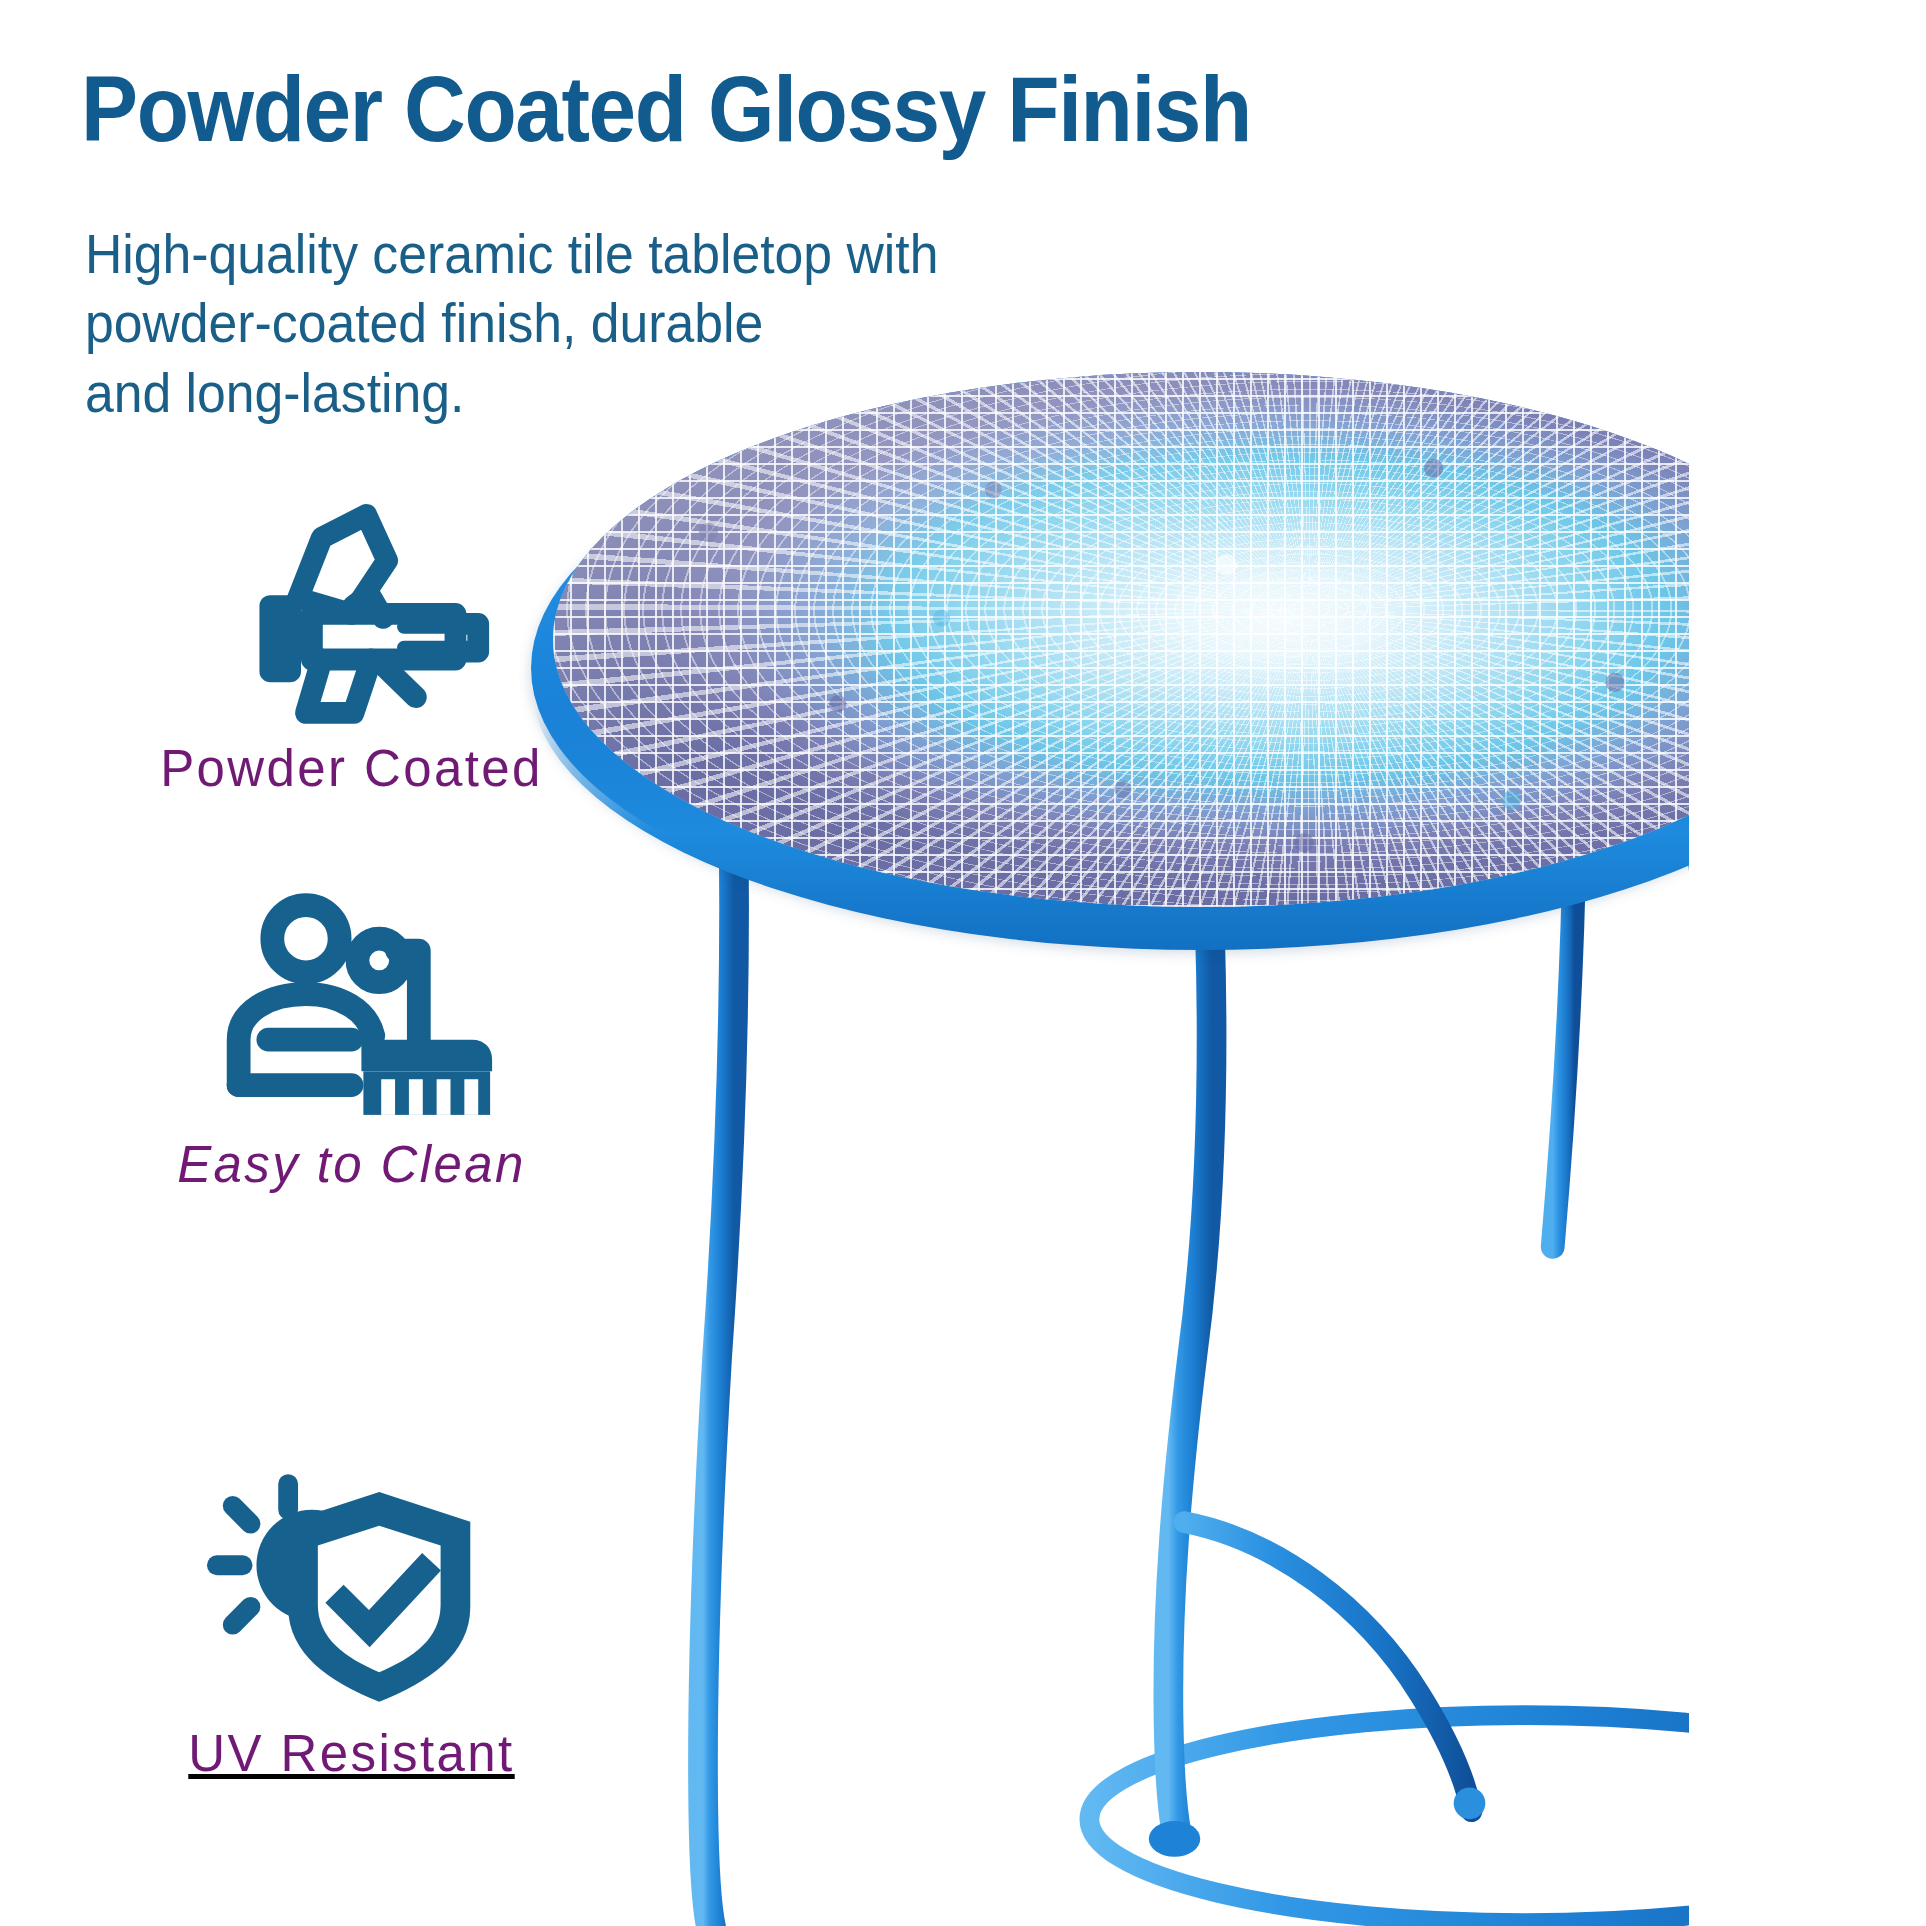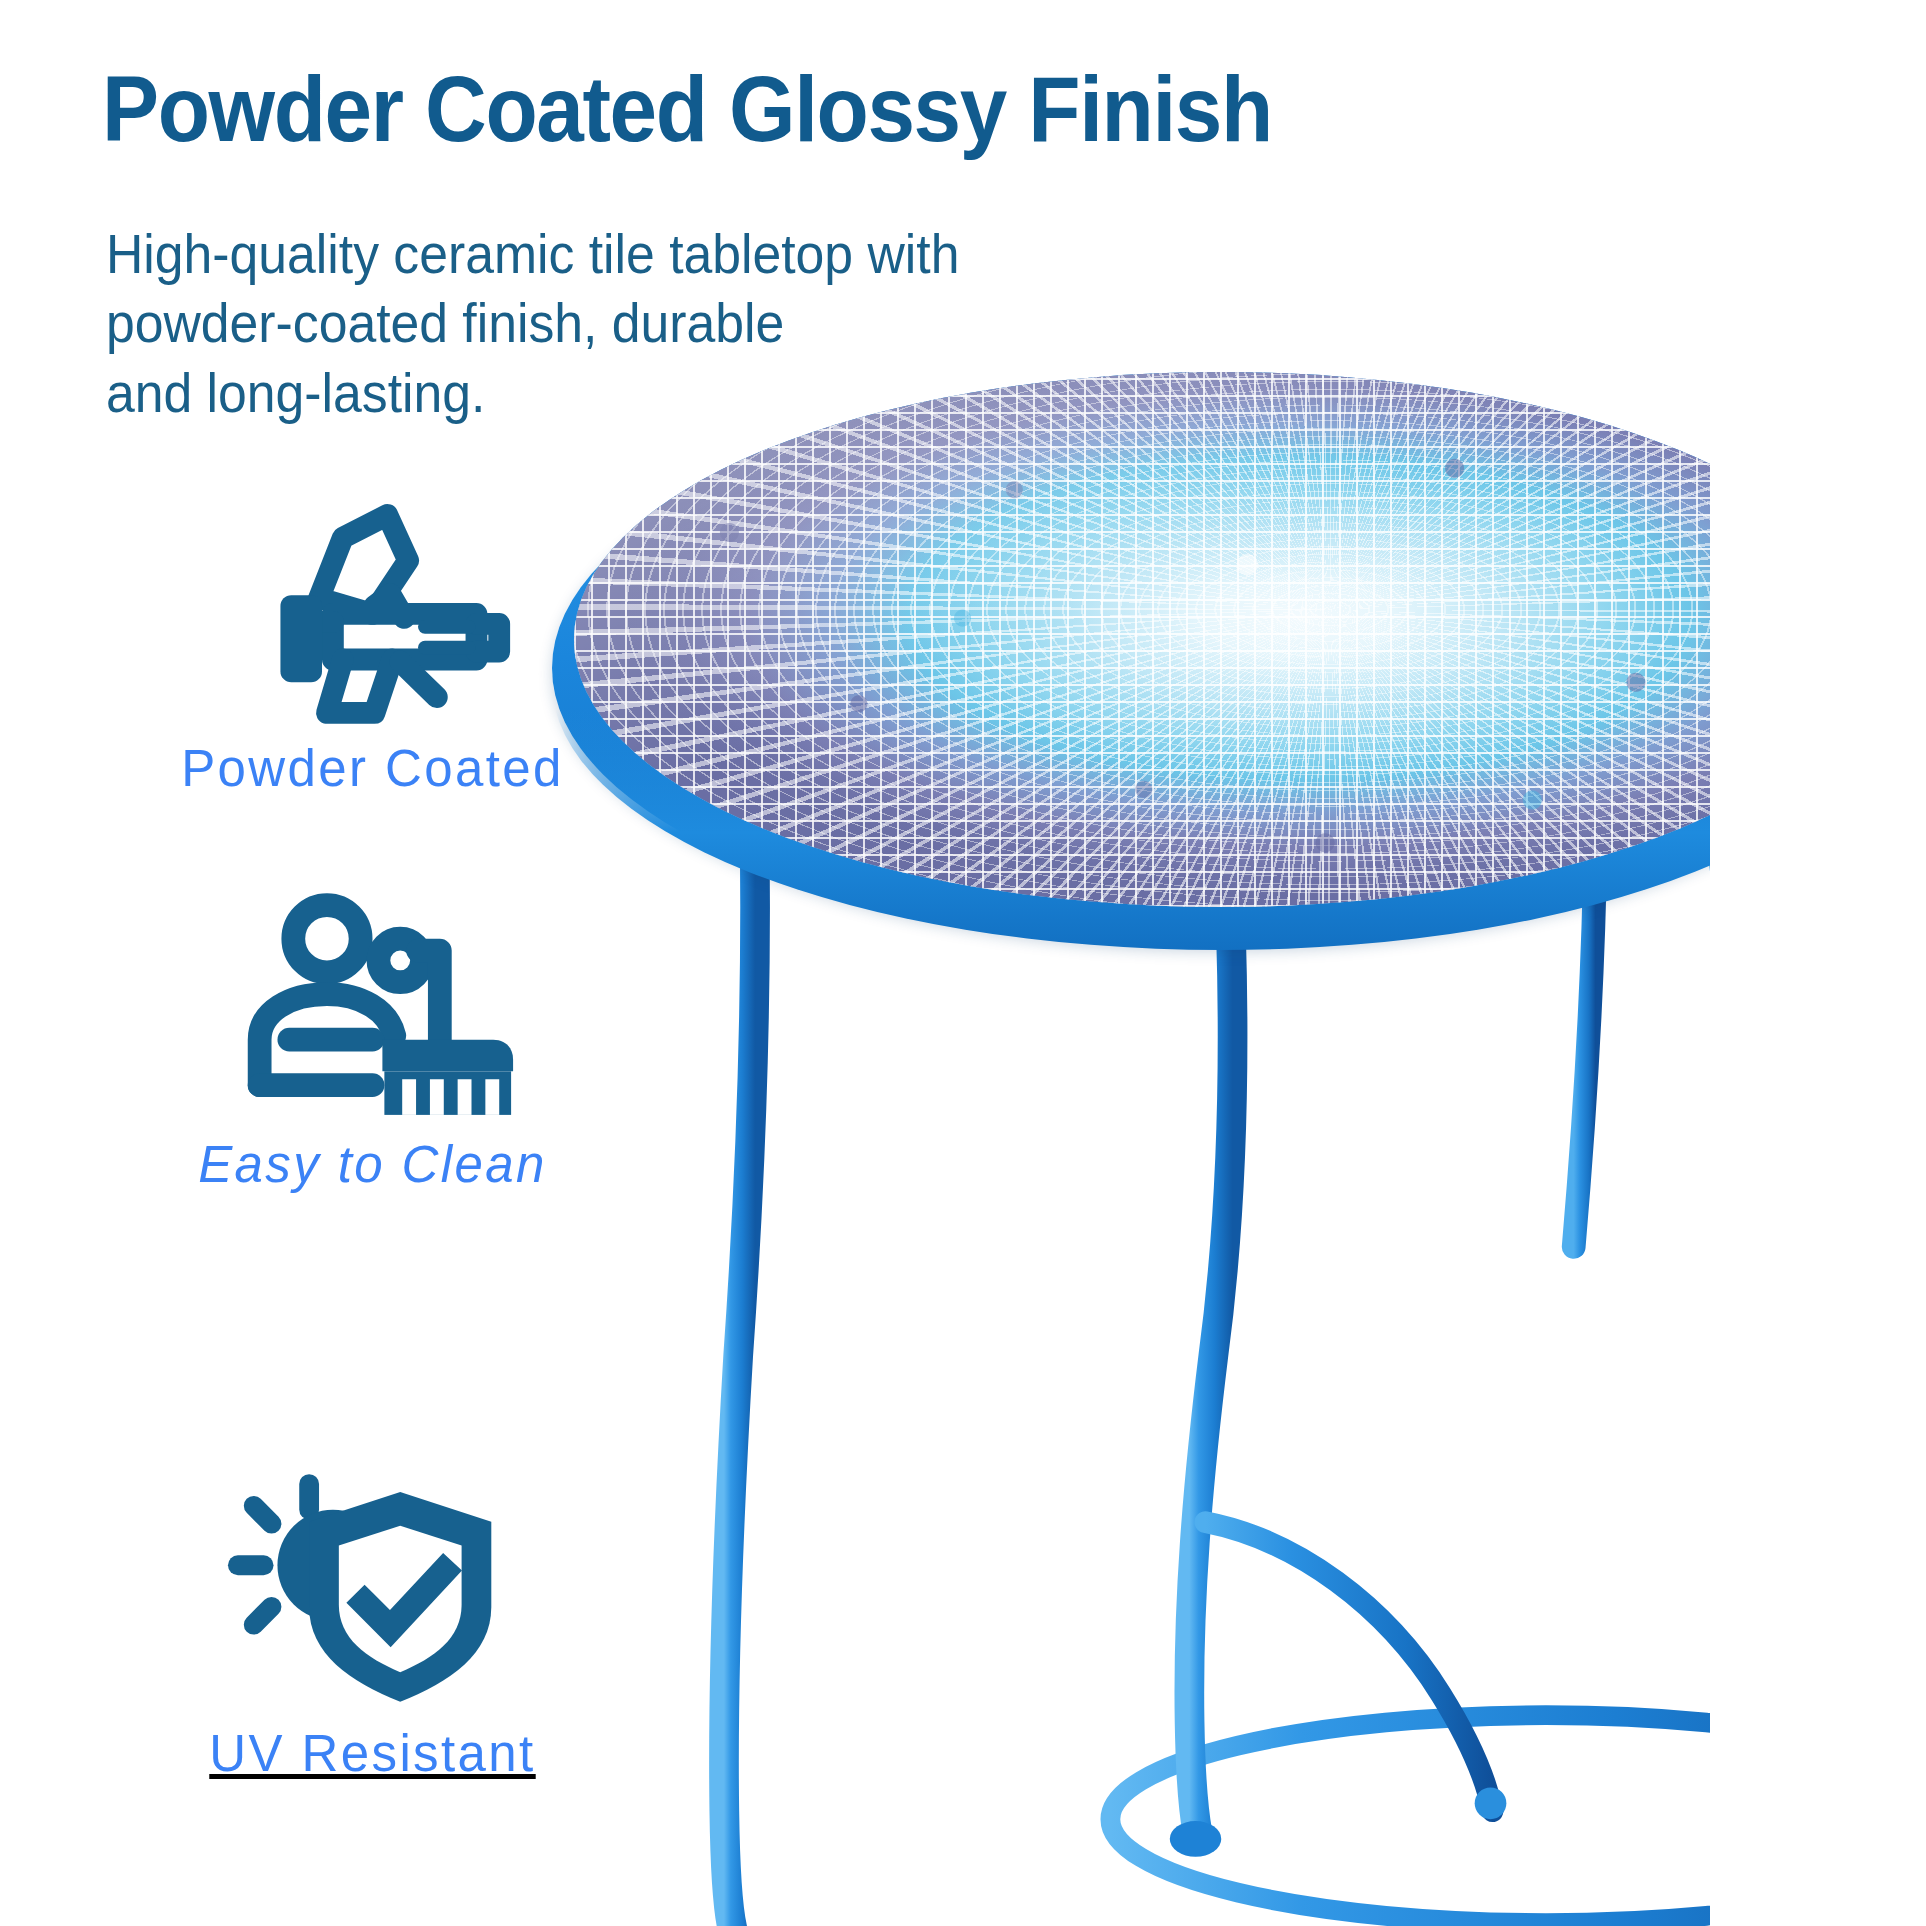--- a/index.html
+++ b/index.html
@@ -9,21 +9,20 @@
   }
   body {
     font-family: "Liberation Sans", sans-serif;
   }
   #stage {
     position: relative;
     width: 1689px;
     height: 1927px;
     background: #ffffff;
     overflow: hidden;
-    margin-left: 21px;
   }
 
   
   #headline {
     position: absolute;
     left: 81px;
     top: 61px;
     width: 1683px;
     font-family: "Liberation Sans", sans-serif;
     font-weight: bold;
@@ -64,21 +63,21 @@
     display: flex;
     align-items: center;
     justify-content: center;
   }
   .feature .flabel {
     margin-top: 16px;
     font-family: "Liberation Sans", sans-serif;
     font-size: 51px;
     font-weight: normal;
     letter-spacing: 2.4px;
-    color: #3b82f6;
+    color: #701a75;
     white-space: nowrap;
   }
   #feature-0 { top: 495px; }
   #feature-1 { top: 891px; font-style: italic; }
   #feature-2 { top: 1470px; text-decoration: underline; }
   #feature-2 .ficon { height: 238px; }
 
   
   #product {
     position: absolute;

